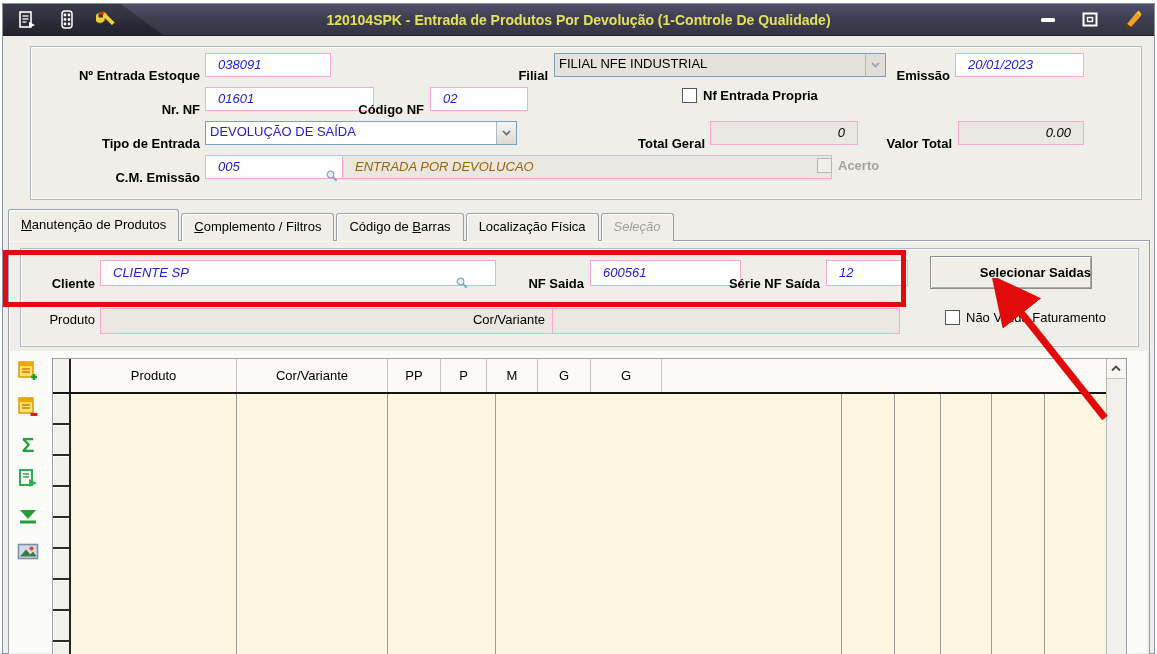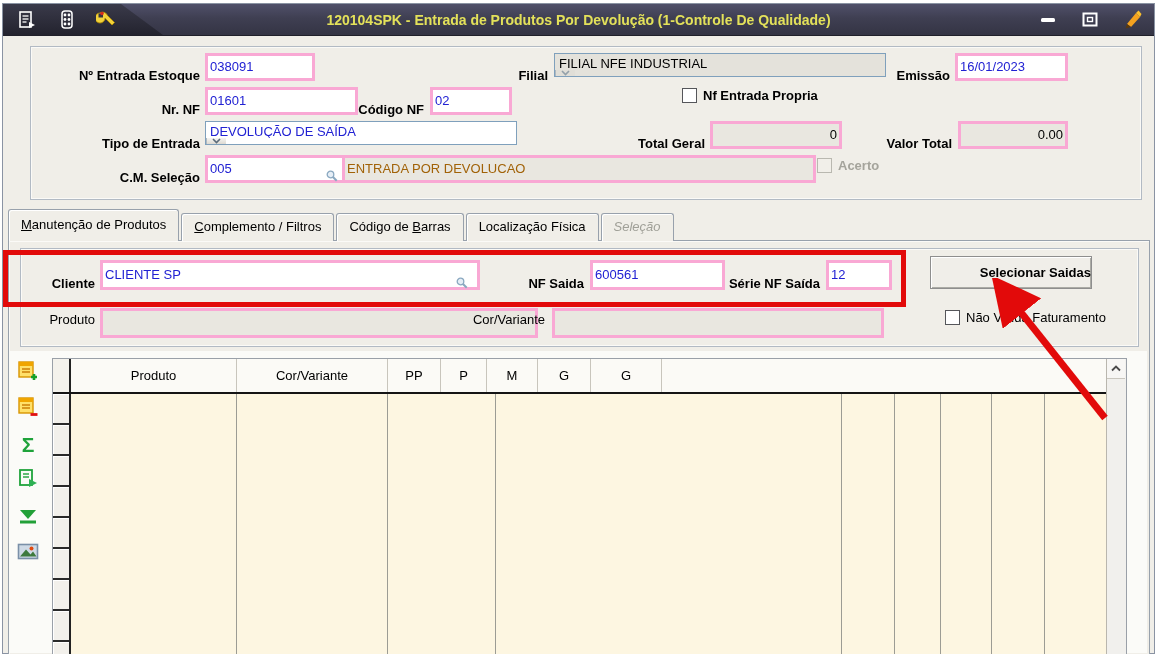--- a/index.html
+++ b/index.html
@@ -21,26 +21,26 @@
   .tb-left{position:relative;display:flex;align-items:center;gap:16px;padding-left:12px;z-index:2;}
   .tb-title{position:absolute;left:0;right:0;text-align:center;
             color:#E3E15A;font-weight:bold;font-size:14px;z-index:1;}
   .tb-right{position:absolute;right:10px;display:flex;align-items:center;gap:18px;z-index:2;}
   .tb-ico{width:24px;height:22px;display:flex;align-items:center;justify-content:center;cursor:pointer;}
 
   
   .lb{position:absolute;font-weight:bold;text-align:right;white-space:nowrap;z-index:3;margin-top:12px;}
   .lbr{position:absolute;font-weight:normal;text-align:right;white-space:nowrap;z-index:3;}
   .fld{position:absolute;height:22px;line-height:22px;background:#FFFFFF;
-       border:3px solid #f9a8d4;color:#2121D3;padding:0 2px;overflow:hidden;
-       white-space:nowrap;z-index:3;}
+       border:1px solid #f9a8d4;color:#2121D3;padding:0 12px;overflow:hidden;
+       white-space:nowrap;z-index:3;font-style:italic;}
   .fld.gray{background:#E9E7E0;color:#a16207;}
   .fld.num{background:#E9E7E0;color:#000;text-align:right;}
   .combo{position:absolute;height:22px;border:1px solid #7FA0BC;background:#FFF;
-         display:flex;z-index:3;flex-direction:column;}
+         display:flex;z-index:3;}
   .combo .cfield{flex:1;line-height:20px;padding:0 4px;color:#2121D3;overflow:hidden;white-space:nowrap;}
   .combo .cbtn{width:19px;background:linear-gradient(#F6F5F2,#DDDAD2);
                border-left:1px solid #AEB8C0;display:flex;align-items:center;justify-content:center;}
   .combo.disabled{background:#E4E2DB;}
   .combo.disabled .cfield{color:#000;}
   .combo.disabled .cbtn{background:#E0DED7;}
   .ckbox{position:absolute;display:flex;align-items:center;gap:6px;z-index:3;}
   .ck{width:13px;height:13px;background:#FFF;border:1px solid #55565A;flex:none;}
   .ck.disabled{border-color:#B9B8B0;background:#F1EFE9;}
   .cklb{font-weight:bold;white-space:nowrap;}
@@ -167,21 +167,21 @@
   <div class="combo disabled" style="left:554px;top:53px;width:330px">
     <span class="cfield">FILIAL NFE INDUSTRIAL</span>
     <span class="cbtn">
       <svg width="9" height="6" viewBox="0 0 9 6">
           <polyline points="1,1 4.5,4.5 8,1" fill="none" stroke="#93A0AA" stroke-width="1.6"></polyline>
         </svg>
     </span>
   </div>
 
   <div class="lb" style="left:845px;top:56px;width:105px">Emissão</div>
-  <div class="fld" style="left:955px;top:53px;width:103px">16/01/2023</div>
+  <div class="fld" style="left:955px;top:53px;width:103px">20/01/2023</div>
 
   <div class="lb" style="left:40px;top:90px;width:160px">Nr. NF</div>
   <div class="fld" style="left:205px;top:87px;width:143px">01601</div>
 
   <div class="lb" style="left:358px;top:90px;width:66px">Código NF</div>
   <div class="fld" style="left:430px;top:87px;width:72px">02</div>
 
   <div class="ckbox" style="left:682px;top:88px">
     <span class="ck"></span>
     <span class="cklb">Nf Entrada Propria</span>
@@ -196,21 +196,21 @@
         </svg>
     </span>
   </div>
 
   <div class="lb" style="left:605px;top:124px;width:100px">Total Geral</div>
   <div class="fld num" style="left:710px;top:121px;width:122px">0</div>
 
   <div class="lb" style="left:856px;top:124px;width:96px">Valor Total</div>
   <div class="fld num" style="left:958px;top:121px;width:100px">0.00</div>
 
-  <div class="lb" style="left:40px;top:158px;width:160px">C.M. Seleção</div>
+  <div class="lb" style="left:40px;top:158px;width:160px">C.M. Emissão</div>
   <div class="fld" style="left:205px;top:155px;width:133px">005</div>
   <div class="mag" style="left:326px;top:170px">
     <svg width="12" height="12" viewBox="0 0 12 12">
       <circle cx="4.5" cy="4.5" r="3.3" fill="#E6EEF6" stroke="#8AA8C0" stroke-width="1.3"></circle>
       <line x1="7" y1="7" x2="10.7" y2="10.7" stroke="#8AA8C0" stroke-width="2"></line>
     </svg>
   </div>
   <div class="fld gray" style="left:342px;top:155px;width:464px">ENTRADA POR DEVOLUCAO</div>
 
   <div class="ckbox" style="left:817px;top:158px">

